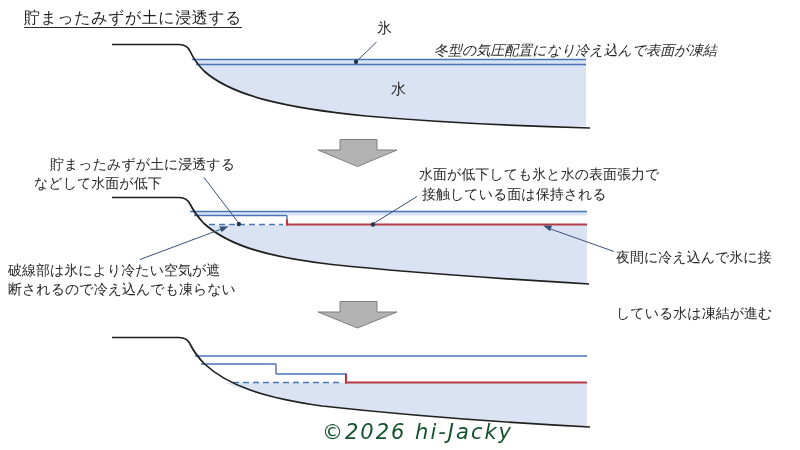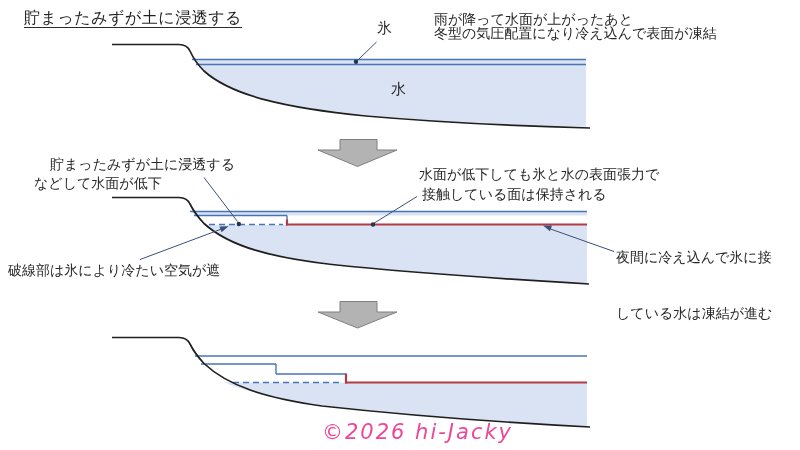--- a/index.html
+++ b/index.html
@@ -8,21 +8,21 @@
     font-family:"Liberation Sans","DejaVu Sans",sans-serif;color:#262626;
   }
   #diagram-svg{position:absolute;left:0;top:0;}
   .txt{position:absolute;white-space:nowrap;font-size:14px;line-height:17px;color:#262626;}
   .title{
     font-size:16px;letter-spacing:.5px;color:#1f1f1f;
     border-bottom:1.5px solid #2b2b2b;padding-bottom:1px;
   }
   .lbl{font-size:15px;}
   .copyright{
-    font-size:21px;font-style:italic;color:#ec4899;letter-spacing:2px;
+    font-size:21px;font-style:italic;color:#14532d;letter-spacing:2px;
     font-family:"DejaVu Sans","Liberation Sans",sans-serif;
   }
 </style>
 </head>
 <body>
 
 <div id="stage">
 
   <svg id="diagram-svg" width="800" height="450" viewBox="0 0 800 450">
 
@@ -84,32 +84,32 @@
       <g fill="none" stroke-width="2.2" stroke="#b43a45">
         <path d="M346,373.5 V383.5"></path>
         <path d="M345,382.5 H587"></path>
       </g>
       <path d="M112,337.5 L179,337.5 Q187,337.5 190,344 Q195,354 204,363.5 C228,386 264,397.5 322,406 C404,415 504,422.5 590,427" fill="none" stroke="#1f1f1f" stroke-width="1.7" stroke-linejoin="round"></path>
     </g>
   </svg>
 
   <div class="txt title" style="left:24px;top:9px;">貯まったみずが土に浸透する</div>
 
-  <div class="txt" style="left:434px;top:11px;">雨が降って水面が上がったあと</div>
-  <div class="txt" style="left:434px;top:25px;">冬型の気圧配置になり冷え込んで表面が凍結</div>
+  <div class="txt" style="left:434px;top:42px;font-style:italic;">冬型の気圧配置になり冷え込んで表面が凍結</div>
 
   <div class="txt lbl" style="left:377px;top:19px;">氷</div>
   <div class="txt lbl" style="left:391px;top:80px;">水</div>
 
   <div class="txt" style="left:34px;top:156px;padding-left:16px;">貯まったみずが土に浸透する</div>
   <div class="txt" style="left:34px;top:175px;">などして水面が低下</div>
 
   <div class="txt" style="left:419px;top:166px;text-align:center;">水面が低下しても氷と水の表面張力で</div>
   <div class="txt" style="left:8px;top:262px;">破線部は氷により冷たい空気が遮</div>
 
   <div class="txt" style="left:422px;top:186px;">接触している面は保持される</div>
+  <div class="txt" style="left:8px;top:281px;">断されるので冷え込んでも凍らない</div>
 
   <div class="txt" style="left:616px;top:249px;">夜間に冷え込んで氷に接</div>
   <div class="txt" style="left:616px;top:268px;margin-top:37px;">している水は凍結が進む</div>
 
 
   <div class="txt copyright" style="left:322px;top:424px;">©2026 hi-Jacky</div>
 </div>
 
 </body></html>

